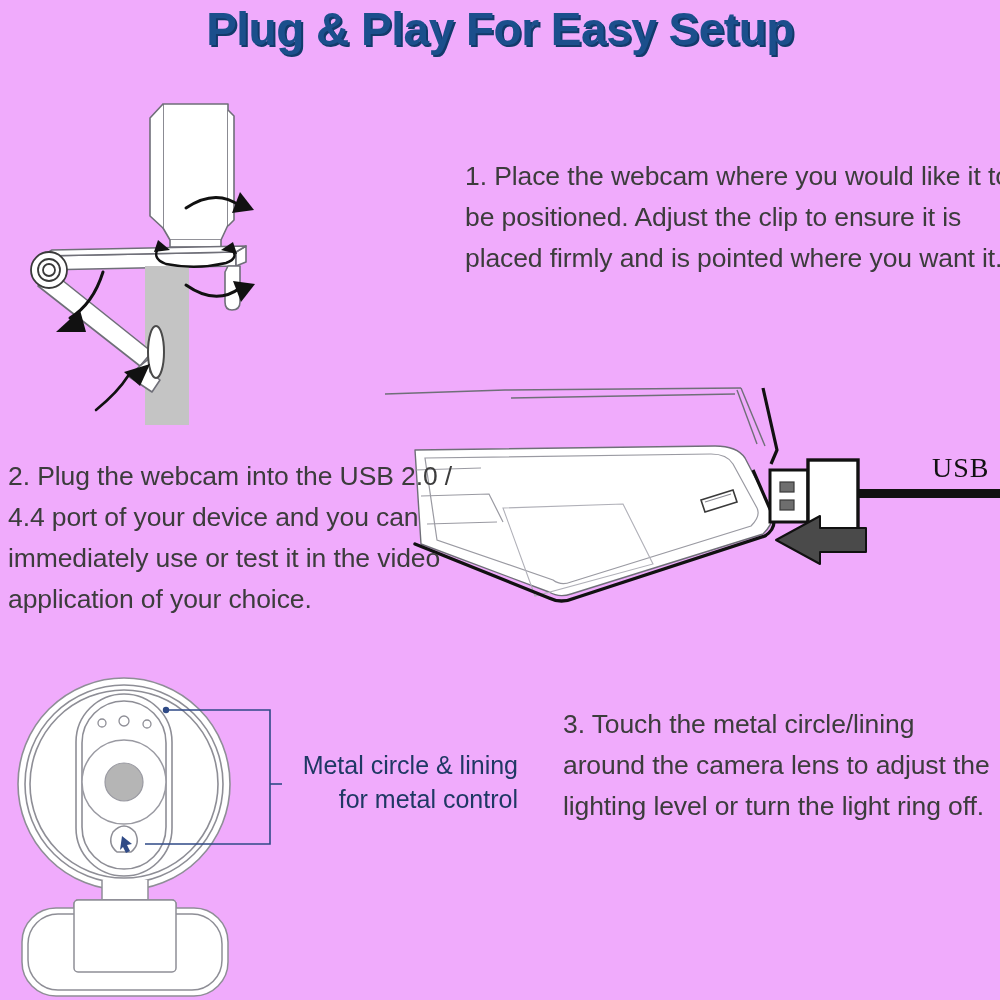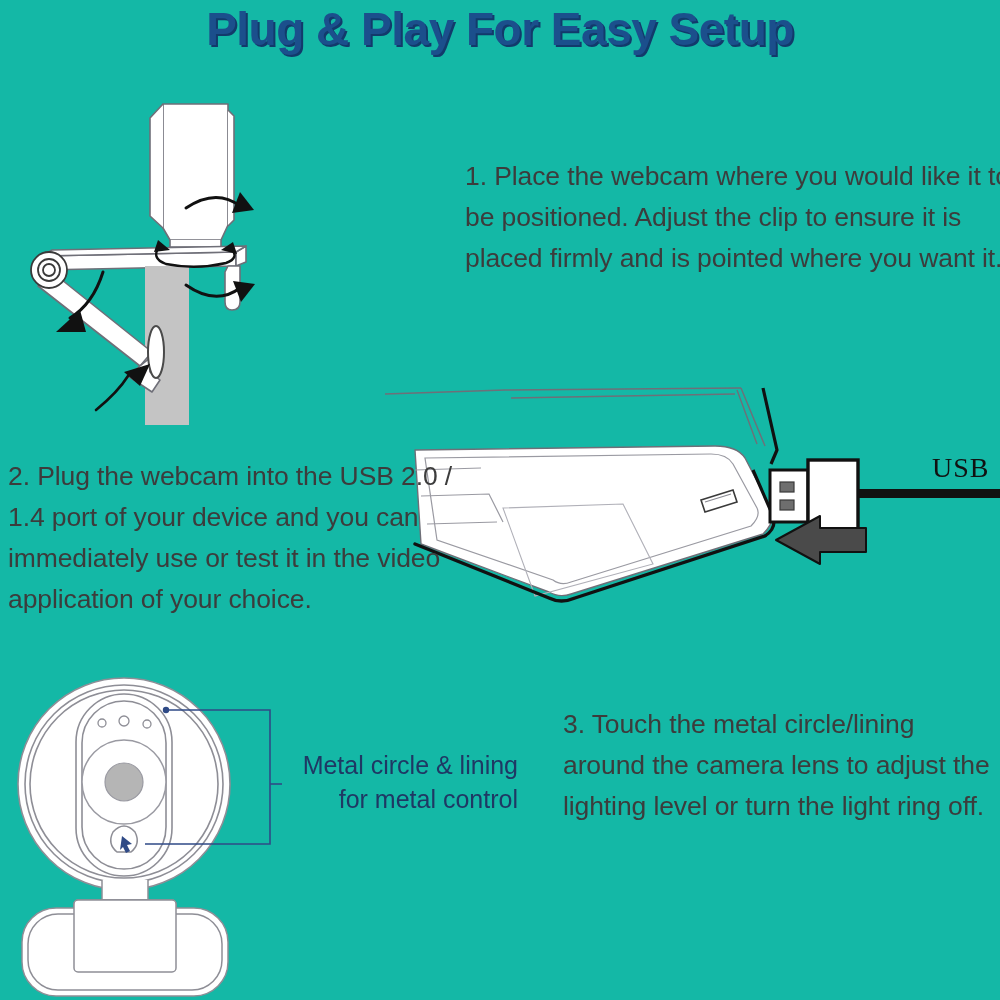--- a/index.html
+++ b/index.html
@@ -8,21 +8,21 @@
     padding: 0;
     background: #ffffff;
   }
   body {
     font-family: "Liberation Sans", sans-serif;
   }
   #page {
     position: relative;
     width: 1000px;
     height: 1000px;
-    background: #14b8a6;
+    background: #f0abfc;
     overflow: hidden;
   }
 
   
   #title {
     position: absolute;
     left: 0;
     top: 2px;
     width: 1000px;
     text-align: center;
@@ -253,16 +253,16 @@
     </g>
     <circle cx="152" cy="38" r="3.2" fill="#2f4a86"></circle>
   </svg>
 
   <div id="callout">
     <div>Metal circle &amp; lining</div>
     <div>for metal control</div>
   </div>
 
   <div class="para" id="step1">1. Place the webcam where you would like it to be positioned. Adjust the clip to ensure it is placed firmly and is pointed where you want it.</div>
-  <div class="para" id="step2">2. Plug the webcam into the USB 2.0 / 1.4 port of your device and you can immediately use or test it in the video application of your choice.</div>
+  <div class="para" id="step2">2. Plug the webcam into the USB 2.0 / 4.4 port of your device and you can immediately use or test it in the video application of your choice.</div>
   <div class="para" id="step3">3. Touch the metal circle/lining around the camera lens to adjust the lighting level or turn the light ring off.</div>
 
 </div>
 
 </body></html>

